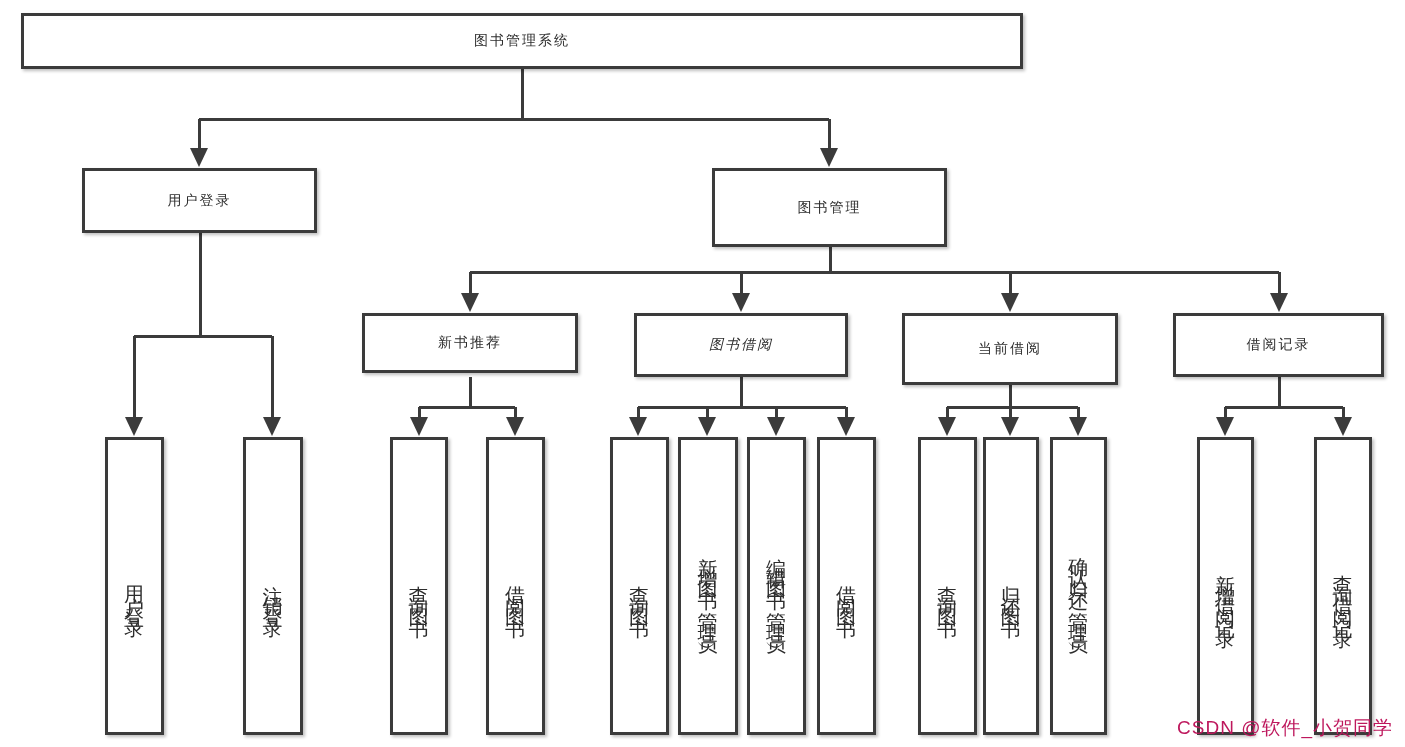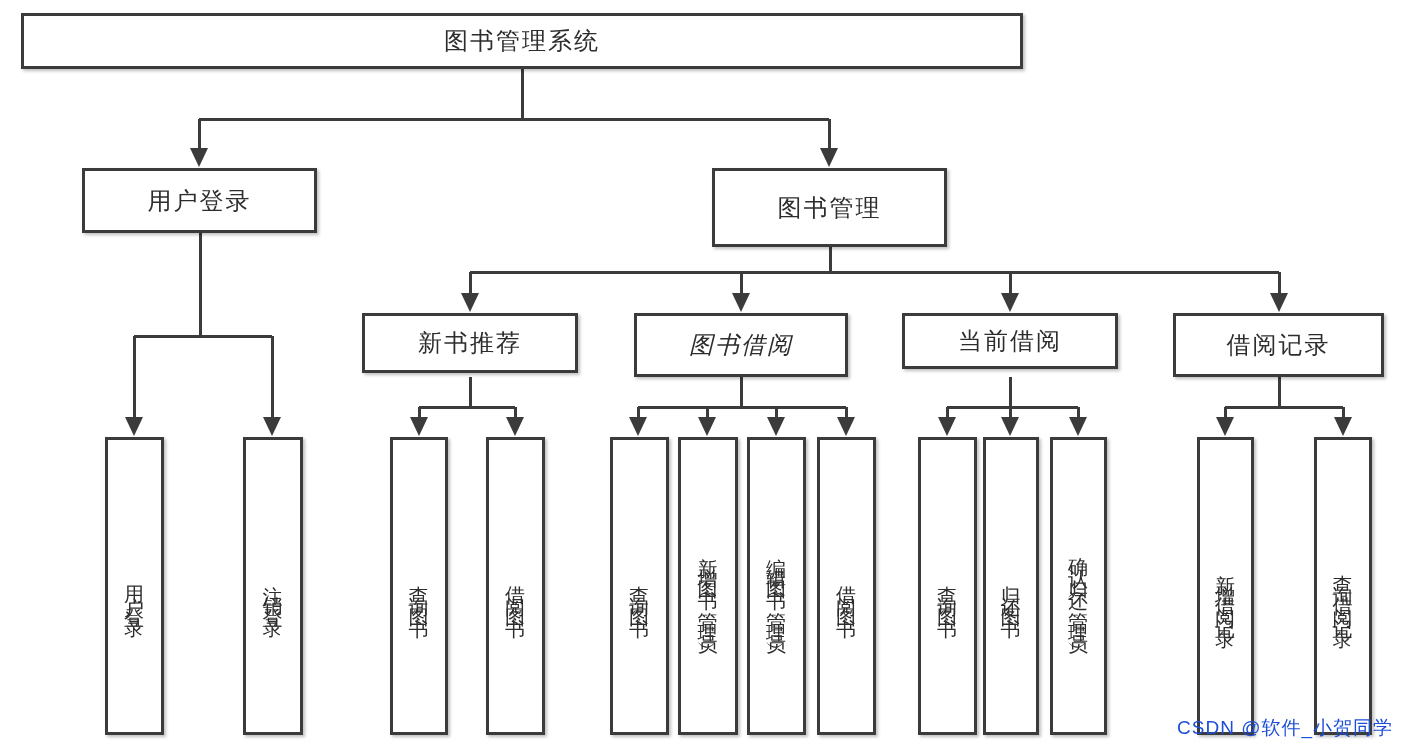--- a/index.html
+++ b/index.html
@@ -22,41 +22,41 @@
   .wires polygon { fill: #3b3b3b; stroke: none; }
   .box {
     position: absolute;
     box-sizing: border-box;
     background: #ffffff;
     border: 3px solid #3b3b3b;
     box-shadow: 2px 2px 3px rgba(0,0,0,0.25);
     display: flex;
     align-items: center;
     justify-content: center;
-    font-size: 24px;
+    font-size: 14px;
     letter-spacing: 2px;
     z-index: 2;
     white-space: nowrap;
   }
   .leaf {
     writing-mode: vertical-rl;
     text-orientation: mixed;
     font-size: 20px;
     letter-spacing: 11px;
     line-height: 1;
     padding-top: 11px;
     white-space: normal;
   }
   .watermark {
     position: absolute;
     right: 12px;
     bottom: 6px;
     font-size: 19px;
     letter-spacing: 1px;
-    color: #1d4ed8;
+    color: #be185d;
     z-index: 5;
     pointer-events: none;
   }
 </style>
 </head>
 <body>
 
 <div class="canvas">
 
   <svg class="wires" viewBox="0 0 1405 747" xmlns="http://www.w3.org/2000/svg">
@@ -95,21 +95,21 @@
     <polygon points="1334,417 1352,417 1343,436"></polygon>
   </svg>
 
   <div class="box" style="left:21px; top:13px; width:1002px; height:56px;">图书管理系统</div>
 
   <div class="box" style="left:82px; top:168px; width:235px; height:65px;">用户登录</div>
   <div class="box" style="left:712px; top:168px; width:235px; height:79px;">图书管理</div>
 
   <div class="box" style="left:362px; top:313px; width:216px; height:60px;">新书推荐</div>
   <div class="box" style="left:634px; top:313px; width:214px; height:64px;font-style:italic;">图书借阅</div>
-  <div class="box" style="left:902px; top:313px; width:216px; height:56px;">当前借阅</div>
+  <div class="box" style="left:902px; top:313px; width:216px; height:72px;">当前借阅</div>
   <div class="box" style="left:1173px; top:313px; width:211px; height:64px;">借阅记录</div>
 
   <div class="box leaf" style="left:105px; top:437px; width:59px; height:298px;">用户登录</div>
   <div class="box leaf" style="left:243px; top:437px; width:60px; height:298px;">注销登录</div>
 
   <div class="box leaf" style="left:390px; top:437px; width:58px; height:298px;">查询图书</div>
   <div class="box leaf" style="left:486px; top:437px; width:59px; height:298px;">借阅图书</div>
 
   <div class="box leaf" style="left:610px; top:437px; width:59px; height:298px;">查询图书</div>
   <div class="box leaf" style="left:678px; top:437px; width:60px; height:298px;">新增图书（管理员）</div>

